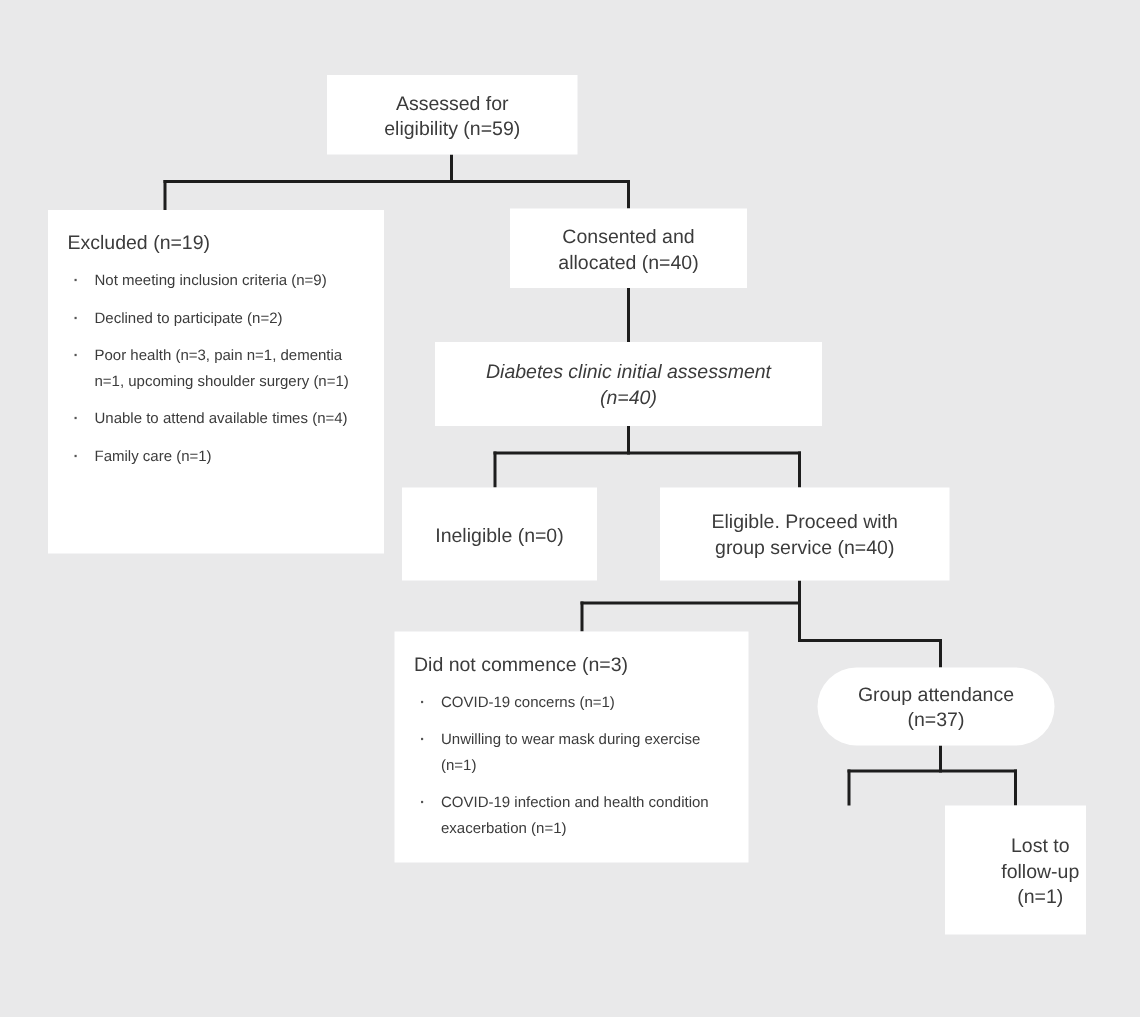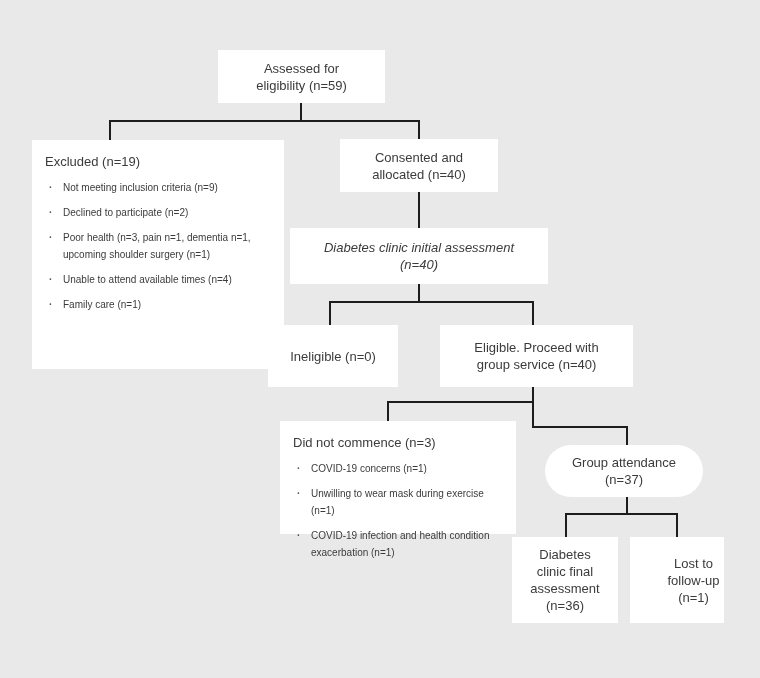--- a/index.html
+++ b/index.html
@@ -84,21 +84,21 @@
   <div class="line" style="left:626px; top:497px; width:2px;  height:18px;"></div>
   <div class="line" style="left:565px; top:513px; width:113px; height:2px;"></div>
   <div class="line" style="left:565px; top:513px; width:2px;  height:24px;"></div>
   <div class="line" style="left:676px; top:513px; width:2px;  height:24px;"></div>
 
   <div class="node center" style="left:218px; top:50px; width:167px; height:53px;">
     <div class="node-text">Assessed for
 eligibility (n=59)</div>
   </div>
 
-  <div class="node list-node" style="left:32px; top:140px; width:252px; height:229px;">
+  <div class="node list-node" style="left:32px; top:140px; width:224px; height:229px;">
     <div class="list-title">Excluded (n=19)</div>
     <ul class="bullet-list">
       <li>Not meeting inclusion criteria (n=9)</li>
       <li>Declined to participate (n=2)</li>
       <li>Poor health (n=3, pain n=1, dementia n=1, upcoming shoulder surgery (n=1)</li>
       <li>Unable to attend available times (n=4)</li>
       <li>Family care (n=1)</li>
     </ul>
   </div>
 
@@ -114,40 +114,34 @@
 
   <div class="node center" style="left:268px; top:325px; width:130px; height:62px;">
     <div class="node-text">Ineligible (n=0)</div>
   </div>
 
   <div class="node center" style="left:440px; top:325px; width:193px; height:62px;">
     <div class="node-text">Eligible. Proceed with
 group service (n=40)</div>
   </div>
 
-  <div class="node list-node" style="left:280px; top:421px; width:236px; height:113px;">
+  <div class="node list-node" style="left:263px; top:421px; width:236px; height:154px;">
     <div class="list-title">Did not commence (n=3)</div>
     <ul class="bullet-list">
       <li>COVID-19 concerns (n=1)</li>
       <li>Unwilling to wear mask during exercise (n=1)</li>
       <li>COVID-19 infection and health condition exacerbation (n=1)</li>
     </ul>
   </div>
 
   <div class="node center" style="left:545px; top:445px; width:158px; height:52px;border-radius:26px;">
     <div class="node-text">Group attendance
 (n=37)</div>
   </div>
 
-  <div class="node center" style="left:512px; top:537px; width:106px; height:86px;">
-    <div class="node-text">Diabetes
-clinic final
-assessment
-(n=36)</div>
-  </div>
 
   <div class="node center" style="left:630px; top:537px; width:94px; height:86px;padding-left:33px;">
     <div class="node-text">Lost to
 follow-up
 (n=1)</div>
   </div>
 
 </div>
 
 </body></html>

